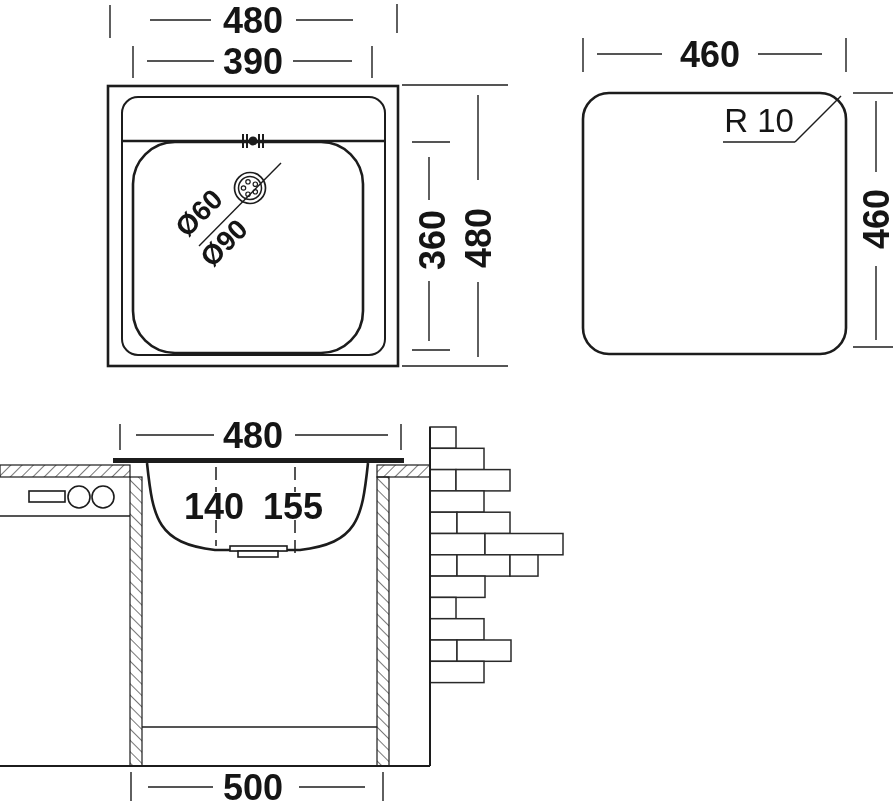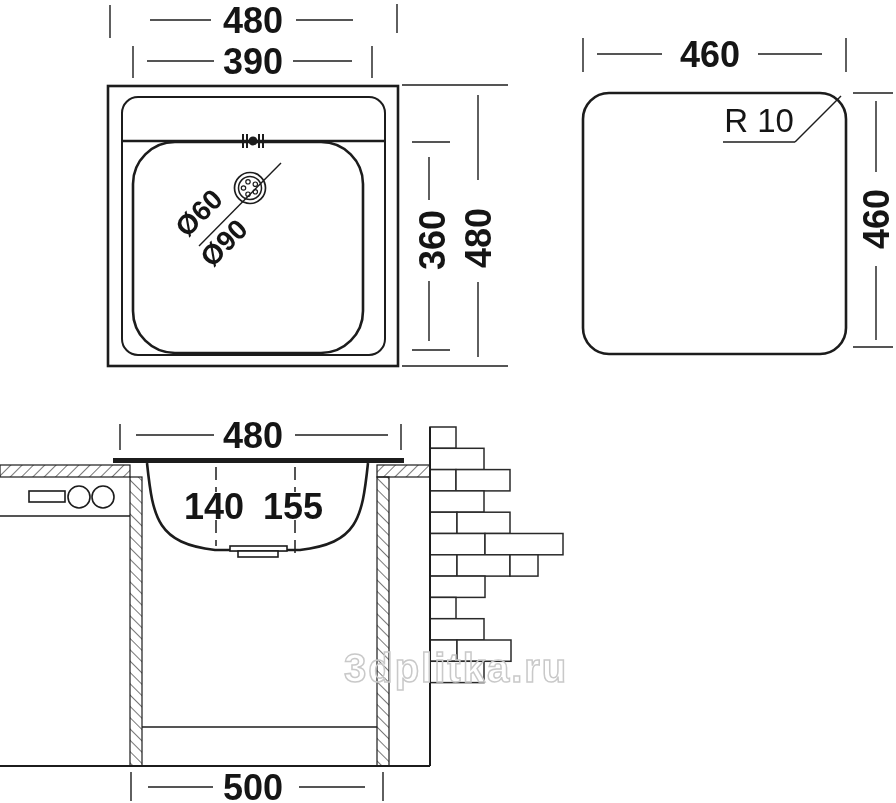--- a/index.html
+++ b/index.html
@@ -197,14 +197,13 @@
     <g>
       <line x1="131" y1="772" x2="131" y2="801" class="line thin"></line>
       <line x1="383" y1="772" x2="383" y2="801" class="line thin"></line>
       <line x1="148" y1="787" x2="213" y2="787" class="line thin"></line>
       <line x1="299" y1="787" x2="365" y2="787" class="line thin"></line>
       <text x="253" y="787" class="dim" text-anchor="middle" dominant-baseline="central">500</text>
     </g>
   </g>
 </svg>
 
-<div class="watermark">3dplitka.ru</div>
 </div>
 
 </body></html>

